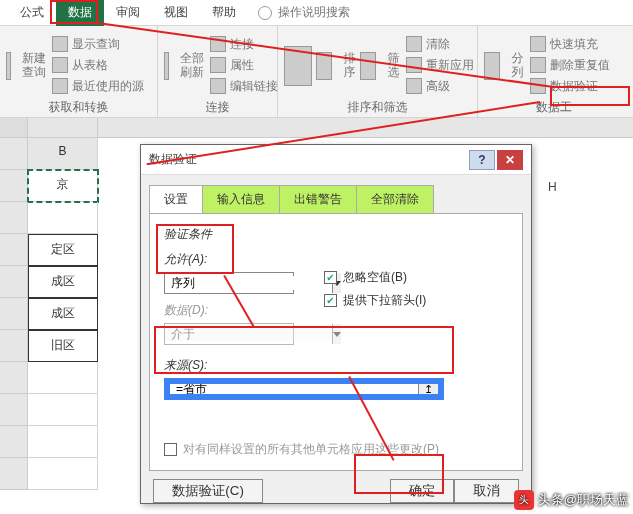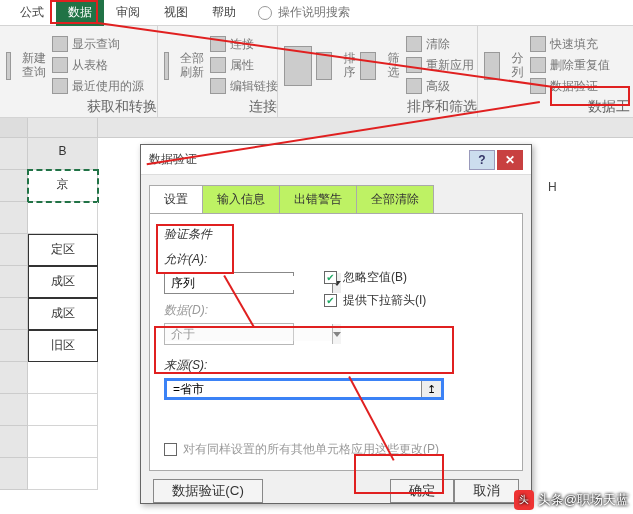--- a/index.html
+++ b/index.html
@@ -8,21 +8,21 @@
 
 .tabs { height: 26px; background: #fff; display: flex; align-items: center; padding-left: 8px; border-bottom: 1px solid #d4d4d4; }
 .tab { padding: 5px 12px; color: #444; cursor: pointer; }
 .tab.active { background: #217346; color: #fff; }
 .tell-me { display: flex; align-items: center; color: #777; margin-left: 10px; gap: 6px; }
 .bulb { width: 14px; height: 14px; border: 1px solid #999; border-radius: 50%; position: relative; }
 
 
 .ribbon { height: 92px; background: #f3f3f3; display: flex; border-bottom: 1px solid #d4d4d4; }
 .group { border-right: 1px solid #d4d4d4; padding: 4px 6px 16px; display: flex; flex-direction: column; position: relative; }
-.group-label { position: absolute; bottom: 1px; left: 0; right: 0; text-align: right; color: #666; font-size: 14px; }
+.group-label { position: absolute; bottom: 1px; left: 0; right: 0; text-align: center; color: #666; font-size: 12px; }
 .group-content { display: flex; gap: 4px; flex: 1; }
 .big-btn { display: flex; flex-direction: row; align-items: center; justify-content: center; width: 40px; color: #777; gap: 11px; text-align: center; line-height: 1.1; }
 .small-btns { display: flex; flex-direction: column; gap: 2px; justify-content: center; }
 .small-btn { display: flex; align-items: flex-start; gap: 4px; color: #777; padding: 1px 2px; white-space: nowrap; }
 .icon-box { width: 16px; height: 16px; background: #ccc; border: 1px solid #999; flex-shrink: 0; }
 .big-icon { width: 28px; height: 28px; background: #ccc; border: 1px solid #999; }
 
 
 .sheet { position: absolute; top: 118px; left: 0; right: 0; bottom: 0; }
 .col-headers { display: flex; height: 20px; background: #e6e6e6; border-bottom: 1px solid #ccc; }
@@ -46,21 +46,21 @@
 .dlg-tab { padding: 5px 14px; background: #bef264; border: 1px solid #aaa; border-bottom: none; margin-right: -1px; color: #333; }
 .dlg-tab.active { background: #fff; }
 .dlg-panel { margin: 0 8px 8px; background: #fff; border: 1px solid #aaa; height: 258px; padding: 12px 14px; position: relative; }
 .fld-label { color: #333; margin-bottom: 4px; font-style: italic; }
 .combo { display: flex; align-items: center; border: 1px solid #888; height: 22px; width: 130px; background: #fff; }
 .combo input { border: none; flex: 1; padding: 0 6px; font-size: 12px; outline: none; }
 .combo-btn { width: 18px; height: 100%; border-left: 1px solid #888; background: #eee; display: flex; align-items: center; justify-content: center; }
 .arrow-down { width: 0; height: 0; border-left: 4px solid transparent; border-right: 4px solid transparent; border-top: 5px solid #333; }
 .chk-row { display: flex; align-items: center; gap: 6px; margin-bottom: 6px; color: #333; }
 .chk { width: 13px; height: 13px; border: 1px solid #666; background: #fff; display: flex; align-items: center; justify-content: center; color: #2a6; font-size: 10px; }
-.src-input { display: flex; border: 3px solid #3b82f6; height: 22px; width: 280px; background: #fff; }
+.src-input { display: flex; border: 6px solid #3b82f6; height: 22px; width: 280px; background: #fff; }
 .src-input input { border: none; flex: 1; padding: 0 6px; font-size: 12px; outline: none; }
 .src-btn { width: 20px; border-left: 1px solid #888; background: #eee; display: flex; align-items: center; justify-content: center; font-size: 11px; }
 .apply-row { position: absolute; bottom: 12px; left: 14px; display: flex; align-items: center; gap: 6px; color: #999; }
 .dlg-buttons { display: flex; justify-content: space-between; padding: 0 12px 10px; }
 .btn { height: 24px; padding: 0 18px; border: 1px solid #888; background: #f4f4f4; color: #333; cursor: pointer; }
 .btn-group-right { display: flex; }
 
 
 .redbox { position: absolute; border: 2px solid #e02020; pointer-events: none; }
 .redline { position: absolute; background: #e02020; height: 2px; transform-origin: 0 0; pointer-events: none; }

